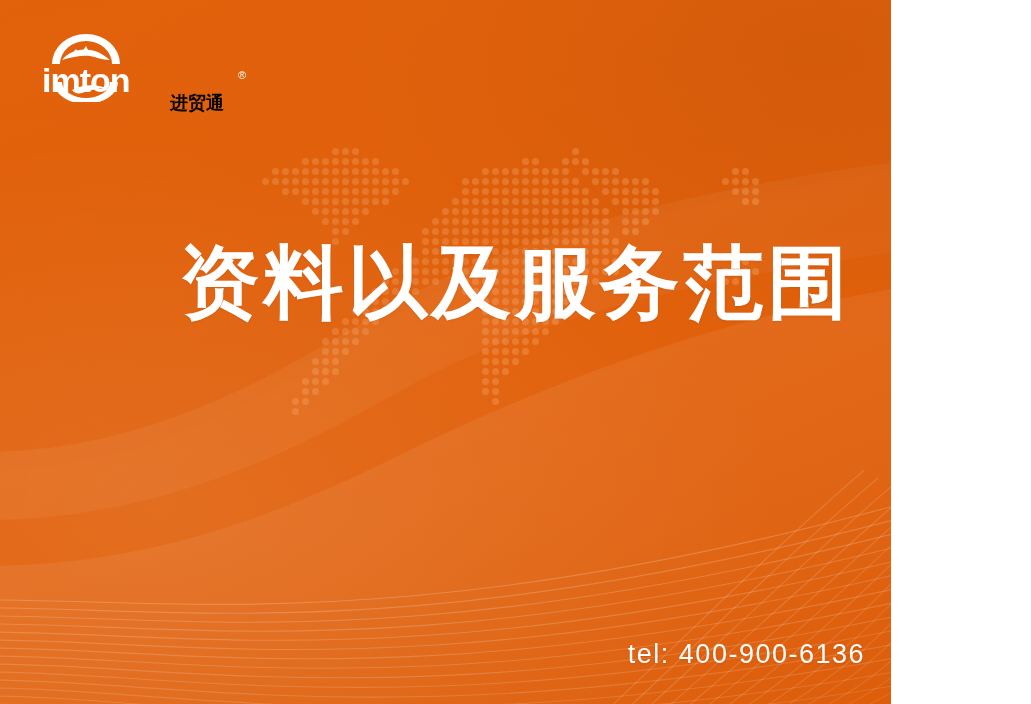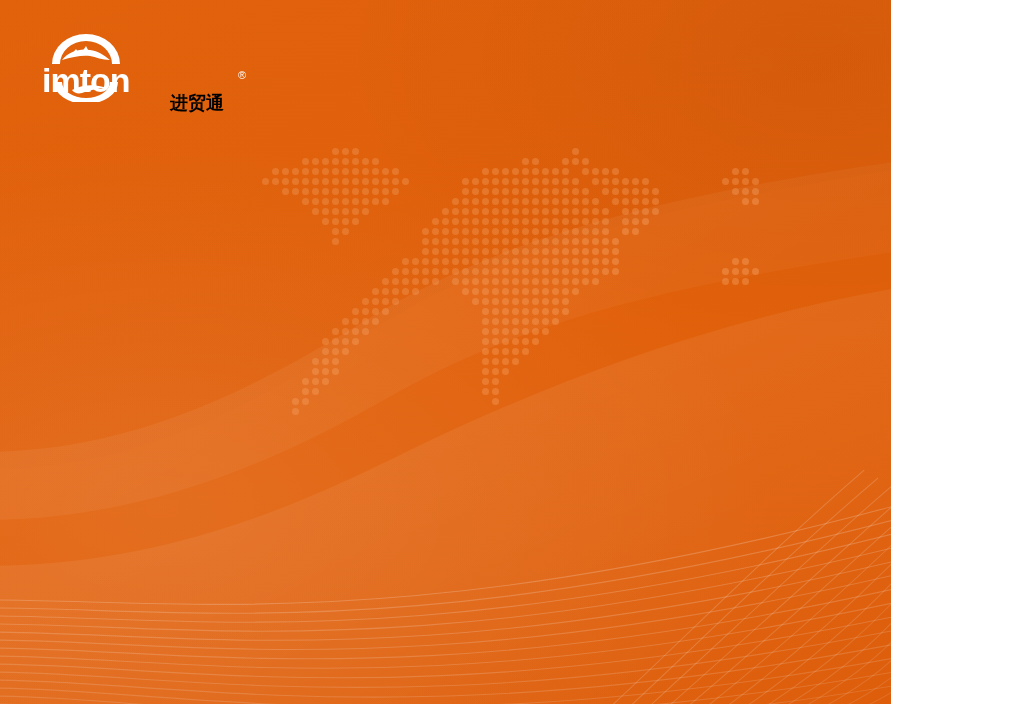--- a/index.html
+++ b/index.html
@@ -653,16 +653,18 @@
       <path d="M 30,60 C 40,54 54,54 64,58 C 56,58 48,60 40,63
                C 36,64 32,63 30,60 Z" fill="#ffffff"></path>
 
       <text x="0" y="62" font-family="Liberation Sans, DejaVu Sans, sans-serif" font-size="34" font-weight="bold" fill="#ffffff" letter-spacing="-1">imton</text>
     </svg>
     <div id="logo-cn">进贸通</div>
     <div id="logo-reg">®</div>
   </div>
 
   <div id="title-block">
+    <div class="title-line">资料以及服务范围</div>
   </div>
 
+  <div id="phone">tel: 400-900-6136</div>
 
 </div>
 
 </body></html>

